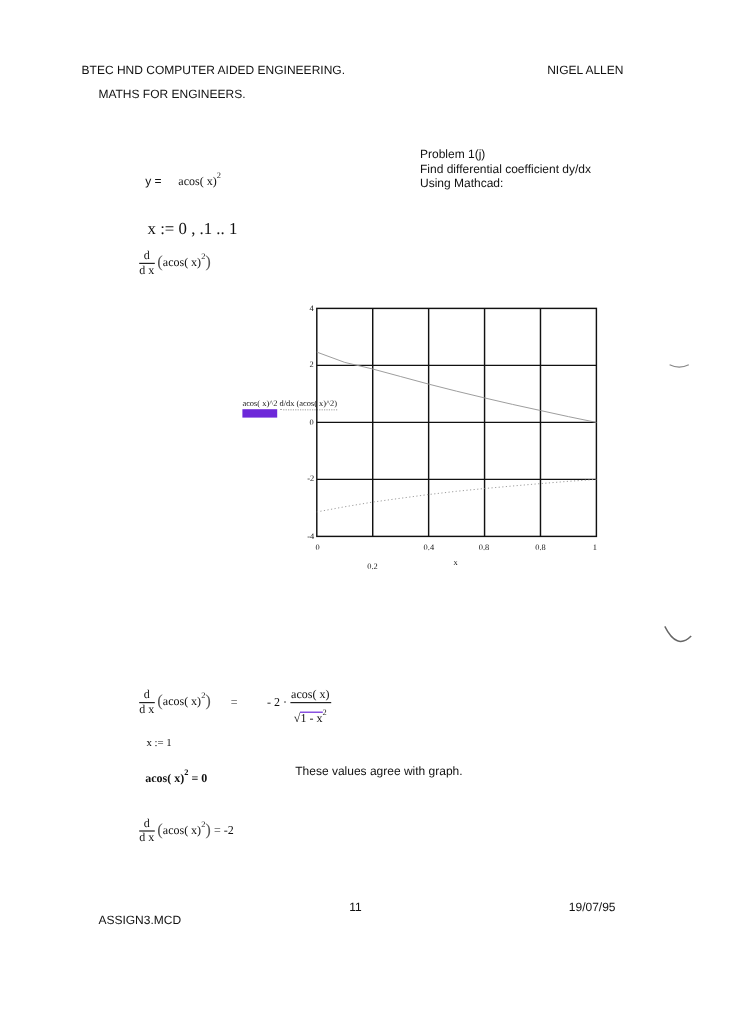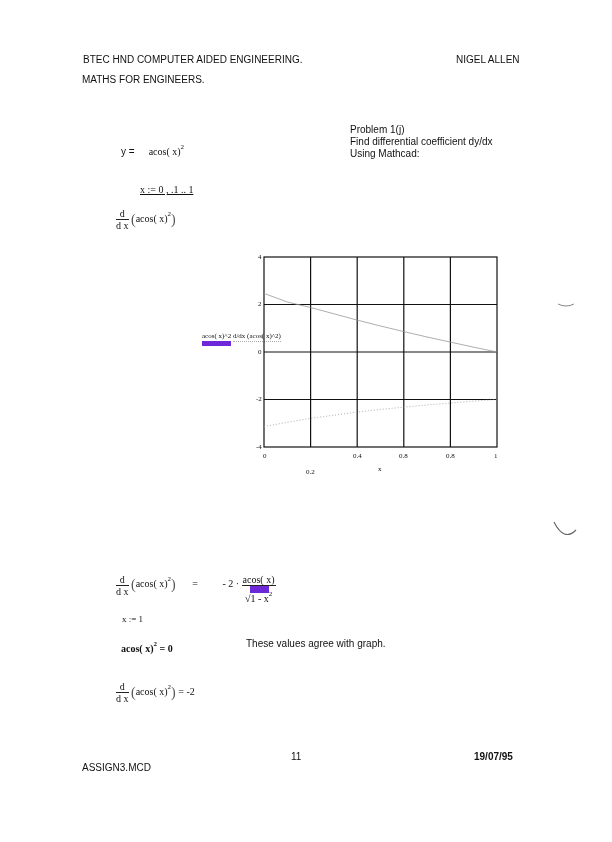--- a/index.html
+++ b/index.html
@@ -10,44 +10,44 @@
   .frac { display:inline-block; vertical-align:middle; text-align:center; line-height:11px; }
   .frac .num { display:block; border-bottom:1px solid #222; padding:0 1px; }
   .frac .den { display:block; }
   sup { font-size:7px; vertical-align:6px; }
   .paren { font-size:14px; color:#555; vertical-align:middle; }
   .tick { font-family: "Liberation Serif", serif; font-size:7px; position:absolute; }
 </style>
 </head>
 <body>
 
-<div class="abs sans" style="left:83px;top:54px;">BTEC HND COMPUTER AIDED ENGINEERING.</div>
+<div class="abs sans" style="left:68px;top:54px;">BTEC HND COMPUTER AIDED ENGINEERING.</div>
 <div class="abs sans" style="left:456px;top:54px;">NIGEL ALLEN</div>
 <div class="abs sans" style="left:82px;top:74px;">MATHS FOR ENGINEERS.</div>
 
 <div class="abs sans" style="left:350px;top:124px;line-height:12px;">
   <div>Problem 1(j)</div>
   <div>Find differential coefficient dy/dx</div>
   <div>Using Mathcad:</div>
 </div>
 
 <div class="abs" style="left:121px;top:141px;">
   <span class="sans">y =</span>
   <span class="serif" style="margin-left:10px;text-align:center;"><span>acos( x)</span><sup>2</sup></span>
 </div>
 
-<div class="abs serif" style="left:140px;top:184px;font-size:10px;text-decoration:underline;">x := 0 , .1 .. 1</div>
+<div class="abs serif" style="left:123px;top:184px;font-size:14px;">x := 0 , .1 .. 1</div>
 
 <div class="abs serif" style="left:116px;top:208px;">
   <span class="frac"><span class="num">d</span><span class="den">d x</span></span>
   <span class="paren">(</span><span>acos( x)</span><sup>2</sup><span class="paren">)</span>
 </div>
 
 <div class="abs serif" style="left:202px;top:328px;font-size:7px;line-height:9px;">
-  <div style="border-bottom:5px solid #6d28d9;display:inline-block;"><span>acos( x)^2</span></div>
+  <div style="border-bottom:7px solid #6d28d9;display:inline-block;"><span>acos( x)^2</span></div>
   <div style="margin-top:4px;border-bottom:1px dotted #aaa;display:inline-block;"><span>d/dx (acos( x)^2)</span></div>
 </div>
 
 <svg class="abs" style="left:0;top:0;" width="612" height="842">
   <g stroke="#111" stroke-width="1.2" fill="none">
     <rect x="264" y="257" width="233" height="190"></rect>
     <line x1="310.6" y1="257" x2="310.6" y2="447"></line>
     <line x1="357.2" y1="257" x2="357.2" y2="447"></line>
     <line x1="403.8" y1="257" x2="403.8" y2="447"></line>
     <line x1="450.4" y1="257" x2="450.4" y2="447"></line>
@@ -73,38 +73,38 @@
 <div class="tick" style="left:494px;top:452px;">1</div>
 <div class="tick" style="left:378px;top:465px;">x</div>
 
 <div class="abs serif" style="left:116px;top:570px;">
   <span class="frac"><span class="num">d</span><span class="den">d x</span></span>
   <span class="paren">(</span><span>acos( x)</span><sup>2</sup><span class="paren">)</span>
   <span style="margin-left:14px;">=</span>
   <span style="margin-left:22px;">- 2 ·</span>
   <span class="frac" style="position:relative;top:4px;">
     <span class="num">acos( x)</span>
-    <span class="den" style="padding-top:3px;">√<span style="border-top:7px solid #6d28d9;">1 - x</span><sup>2</sup></span>
+    <span class="den" style="padding-top:3px;">√<span style="border-top:1px solid #6d28d9;">1 - x</span><sup>2</sup></span>
   </span>
 </div>
 
 <div class="abs serif" style="left:122px;top:614px;font-size:9px;">x := 1</div>
 
 <div class="abs serif" style="left:121px;top:640px;font-weight:bold;">
   <span>acos( x)</span><sup>2</sup> <span>= 0</span>
 </div>
 
 <div class="abs sans" style="left:246px;top:638px;">These values agree with graph.</div>
 
 <div class="abs serif" style="left:116px;top:681px;">
   <span class="frac"><span class="num">d</span><span class="den">d x</span></span>
   <span class="paren">(</span><span>acos( x)</span><sup>2</sup><span class="paren">)</span>
   <span>= -2</span>
 </div>
 
 <div class="abs sans" style="left:82px;top:751px;margin-top:11px;">ASSIGN3.MCD</div>
 <div class="abs sans" style="left:291px;top:751px;">11</div>
-<div class="abs sans" style="left:474px;top:751px;font-weight:bold;">19/07/95</div>
+<div class="abs sans" style="left:474px;top:751px;">19/07/95</div>
 
 <svg class="abs" style="left:540px;top:290px;" width="72" height="260">
   <path d="M18,14 Q26,18 34,14" stroke="#888" stroke-width="1" fill="none"></path>
   <path d="M14,232 Q24,252 36,240" stroke="#666" stroke-width="1.2" fill="none"></path>
 </svg>
 
 </body></html>

